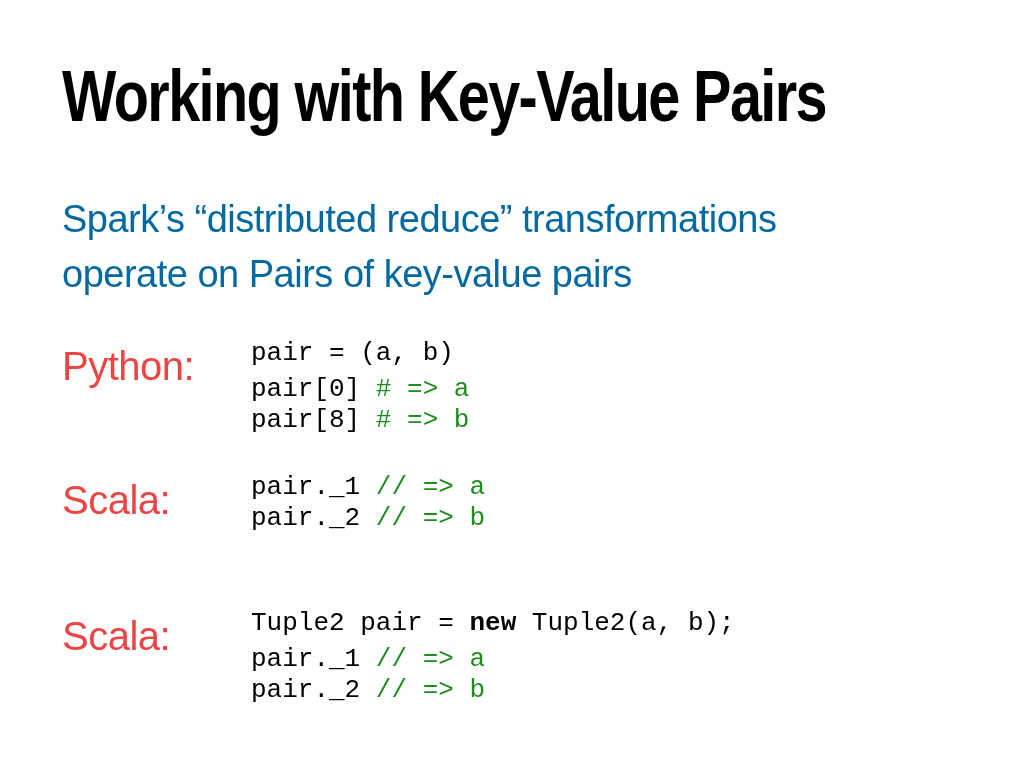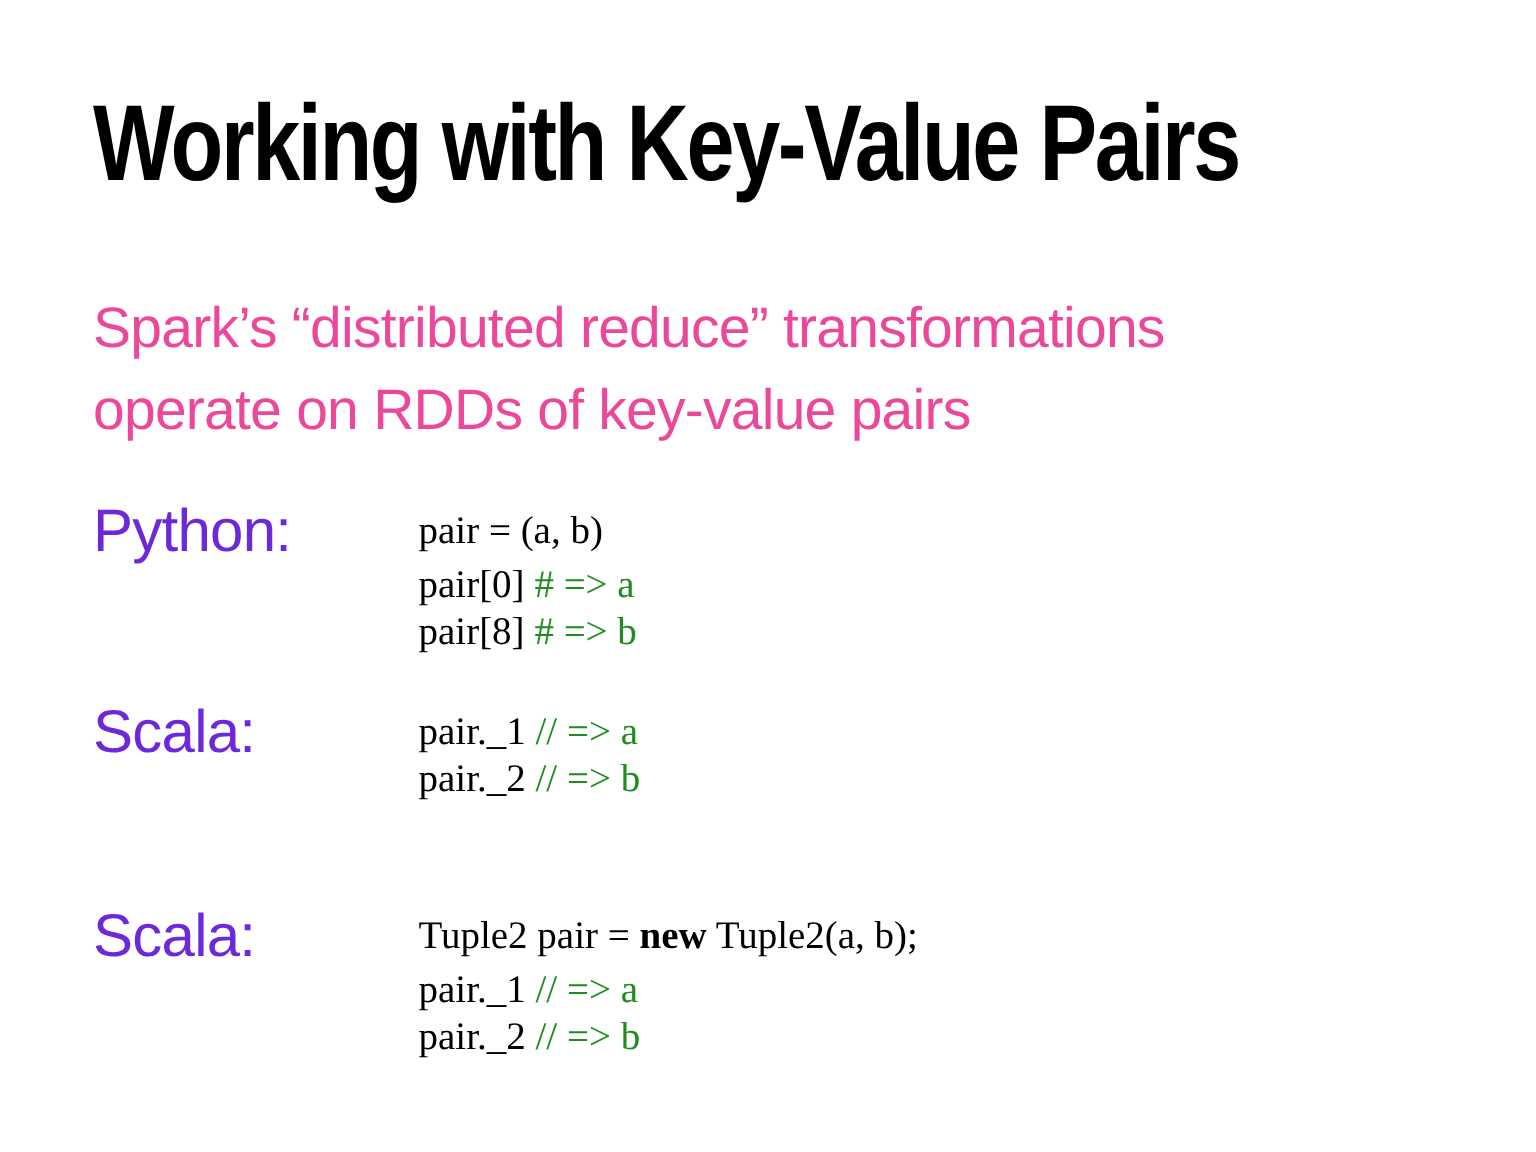--- a/index.html
+++ b/index.html
@@ -26,60 +26,60 @@
     transform: scaleX(0.80);
     transform-origin: left top;
     color: #000000;
   }
   .subtitle {
     position: absolute;
     left: 62px; top: 192px;
     font-size: 38px;
     line-height: 55px;
     letter-spacing: -0.5px;
-    color: #ec4899;
+    color: #0369a1;
     white-space: nowrap;
   }
   .section { position: absolute; left: 0; width: 1024px; }
   .section-python { top: 330px; }
   .section-scala  { top: 464px; }
   .section-java   { top: 600px; }
   .section-label {
     position: absolute;
-    left: 62px; top: 4px;
+    left: 62px; top: 16px;
     font-size: 40px;
     line-height: 1;
     letter-spacing: -0.5px;
-    color: #6d28d9;
+    color: #ef4444;
     white-space: nowrap;
   }
   .code-block {
     position: absolute;
-    left: 279px; top: 8px;
-    font-family: Liberation Serif, serif;
+    left: 251px; top: 8px;
+    font-family: Liberation Mono, monospace;
     font-size: 26px;
     line-height: 31px;
     white-space: pre;
     color: #000000;
   }
   .code-line { white-space: pre; }
   .code-line.first { margin-bottom: 5px; }
   .seg.bold { font-weight: bold; }
   .seg.comment { color: var(--comment-green, #1f8c1f); }
 </style>
 </head>
 <body>
 
 <div class="slide">
 
   <h1 class="title">Working with Key-Value Pairs</h1>
 
   <div class="subtitle">
     <div>Spark’s “distributed reduce” transformations</div>
-    <div>operate on RDDs of key-value pairs</div>
+    <div>operate on Pairs of key-value pairs</div>
   </div>
 
   <div class="section section-python">
     <div class="section-label">Python:</div>
     <div class="code-block"><div class="code-line first"><span class="seg plain">pair = (a, b)</span></div><div class="code-line"><span class="seg plain">pair[0] </span><span class="seg comment"># =&gt; a</span></div><div class="code-line"><span class="seg plain">pair[8] </span><span class="seg comment"># =&gt; b</span></div></div>
   </div>
 
   <div class="section section-scala">
     <div class="section-label">Scala:</div>
     <div class="code-block"><div class="code-line"><span class="seg plain">pair._1 </span><span class="seg comment">// =&gt; a</span></div><div class="code-line"><span class="seg plain">pair._2 </span><span class="seg comment">// =&gt; b</span></div></div>

